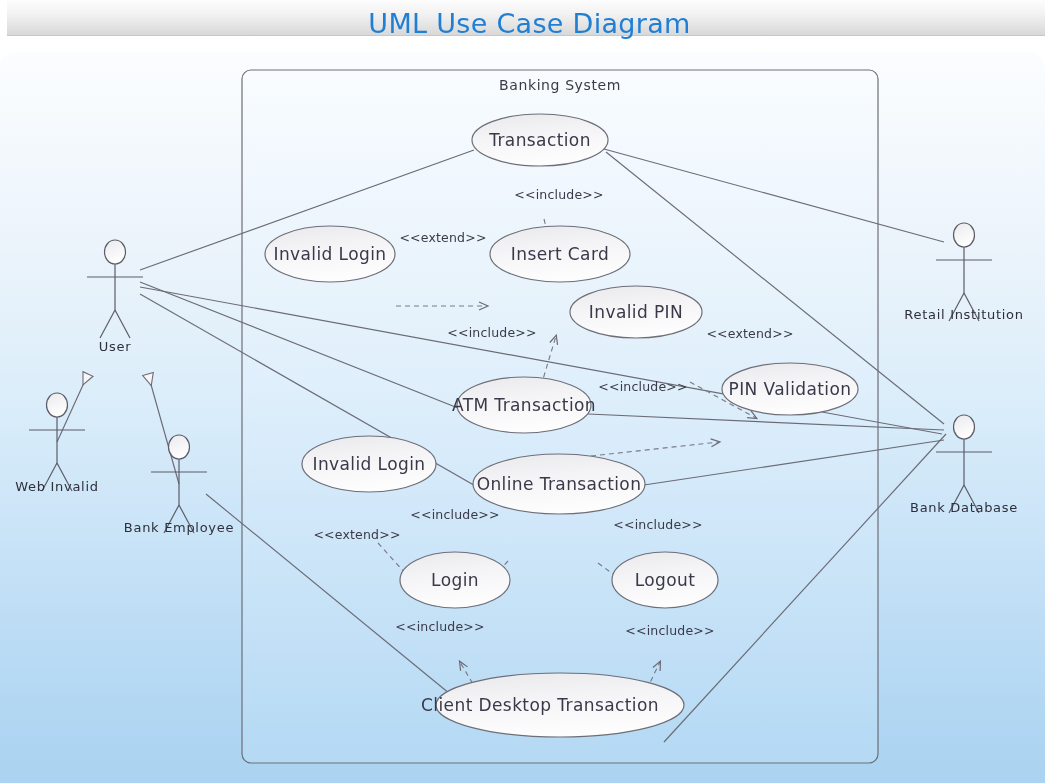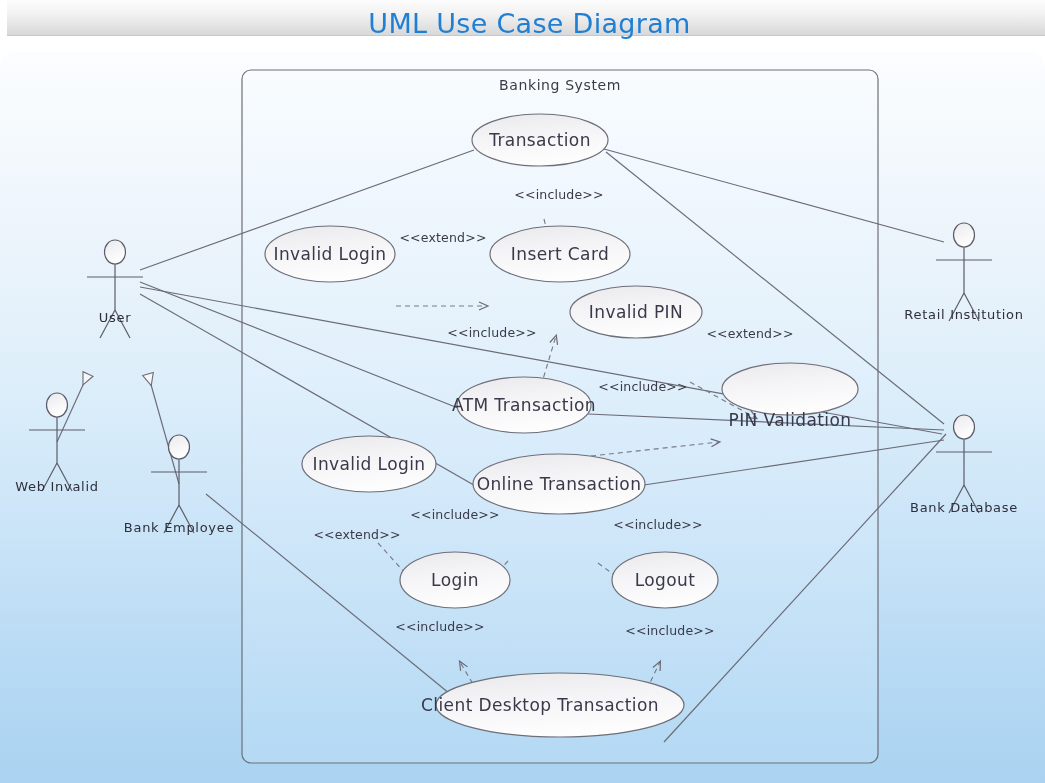--- a/index.html
+++ b/index.html
@@ -216,29 +216,29 @@
         </g>
       </g>
     </svg>
 
     <div class="lbl boundary-label" style="left:560px; top:25px;">Banking System</div>
 
     <div class="lbl uc-label" style="left:540px; top:88px;">Transaction</div>
     <div class="lbl uc-label" style="left:330px; top:202px;">Invalid Login</div>
     <div class="lbl uc-label" style="left:560px; top:202px;">Insert Card</div>
     <div class="lbl uc-label" style="left:636px; top:260px;">Invalid PIN</div>
-    <div class="lbl uc-label" style="left:790px; top:337px;margin-top:31px;">PIN Validation</div>
+    <div class="lbl uc-label" style="left:790px; top:337px;">PIN Validation</div>
     <div class="lbl uc-label" style="left:524px; top:353px;">ATM Transaction</div>
     <div class="lbl uc-label" style="left:369px; top:412px;">Invalid Login</div>
     <div class="lbl uc-label" style="left:559px; top:432px;">Online Transaction</div>
     <div class="lbl uc-label" style="left:455px; top:528px;">Login</div>
     <div class="lbl uc-label" style="left:665px; top:528px;">Logout</div>
     <div class="lbl uc-label" style="left:540px; top:653px;text-align:center;">Client Desktop Transaction</div>
 
-    <div class="lbl actor-label" style="left:115px; top:258px;">User</div>
+    <div class="lbl actor-label" style="left:115px; top:287px;">User</div>
     <div class="lbl actor-label" style="left:964px; top:255px;">Retail Institution</div>
     <div class="lbl actor-label" style="left:57px;  top:427px;">Web Invalid</div>
     <div class="lbl actor-label" style="left:179px; top:468px;">Bank Employee</div>
     <div class="lbl actor-label" style="left:964px; top:448px;">Bank Database</div>
 
     <div class="lbl stereo" style="left:559px; top:142px;">&lt;&lt;include&gt;&gt;</div>
     <div class="lbl stereo" style="left:443px; top:185px;">&lt;&lt;extend&gt;&gt;</div>
     <div class="lbl stereo" style="left:492px; top:280px;">&lt;&lt;include&gt;&gt;</div>
     <div class="lbl stereo" style="left:750px; top:281px;">&lt;&lt;extend&gt;&gt;</div>
     <div class="lbl stereo" style="left:643px; top:334px;">&lt;&lt;include&gt;&gt;</div>

